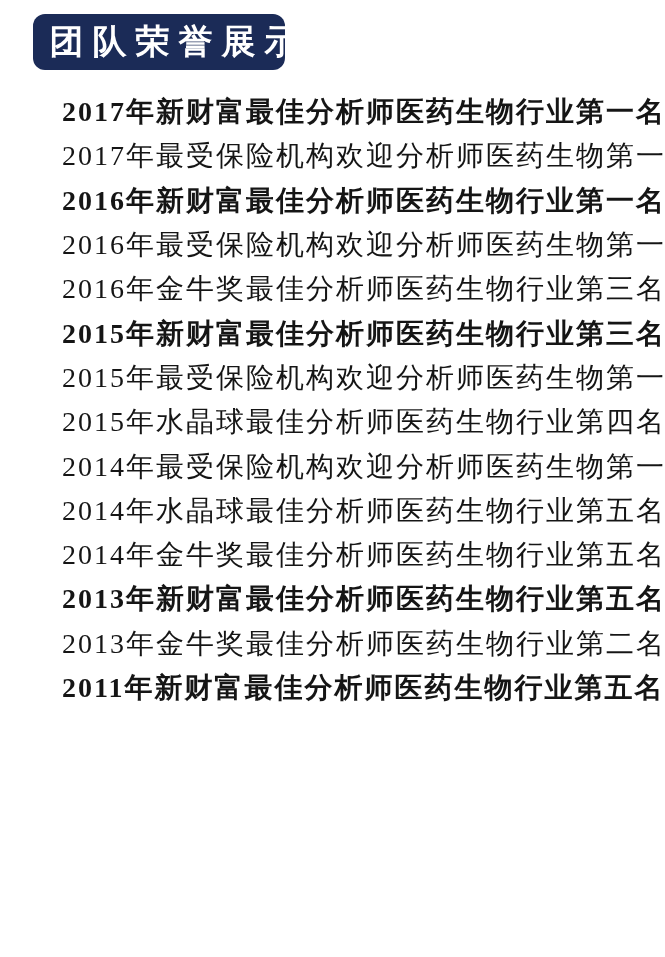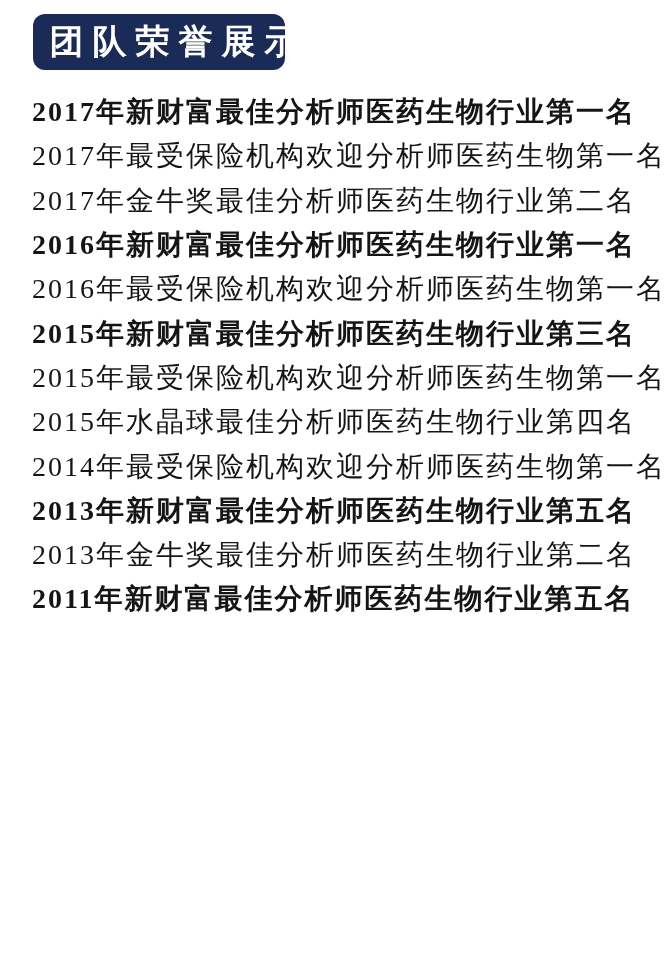--- a/index.html
+++ b/index.html
@@ -30,21 +30,21 @@
   .badge-label {
     font-size: 34px;
     font-weight: bold;
     letter-spacing: 9px;
     text-indent: 9px;
     white-space: nowrap;
     line-height: 1;
   }
   .honor-list {
     position: absolute;
-    left: 32px;
+    left: 62px;
     top: 90px;
     right: 0;
   }
   .honor-item {
     height: 44.3px;
     display: flex;
     align-items: center;
     font-size: 28px;
     color: #151515;
     letter-spacing: 2px;
@@ -57,23 +57,25 @@
 </head>
 <body style="background: rgb(255, 255, 255);">
 
 <div class="badge" style="background: rgb(27, 43, 87);">
   <span class="badge-label" style="color: rgb(255, 255, 255);">团队荣誉展示</span>
 </div>
 
 <div class="honor-list">
     <div class="honor-item bold">2017年新财富最佳分析师医药生物行业第一名</div>
     <div class="honor-item">2017年最受保险机构欢迎分析师医药生物第一名</div>
-    <div class="honor-item">2017年金牛奖最佳分析师医药生物行业第二名</div>
     <div class="honor-item bold">2016年新财富最佳分析师医药生物行业第一名</div>
     <div class="honor-item">2016年最受保险机构欢迎分析师医药生物第一名</div>
+    <div class="honor-item">2016年金牛奖最佳分析师医药生物行业第三名</div>
     <div class="honor-item bold">2015年新财富最佳分析师医药生物行业第三名</div>
     <div class="honor-item">2015年最受保险机构欢迎分析师医药生物第一名</div>
     <div class="honor-item">2015年水晶球最佳分析师医药生物行业第四名</div>
     <div class="honor-item">2014年最受保险机构欢迎分析师医药生物第一名</div>
+    <div class="honor-item">2014年水晶球最佳分析师医药生物行业第五名</div>
+    <div class="honor-item">2014年金牛奖最佳分析师医药生物行业第五名</div>
     <div class="honor-item bold">2013年新财富最佳分析师医药生物行业第五名</div>
     <div class="honor-item">2013年金牛奖最佳分析师医药生物行业第二名</div>
     <div class="honor-item bold">2011年新财富最佳分析师医药生物行业第五名</div>
   </div>
 
 </body></html>

